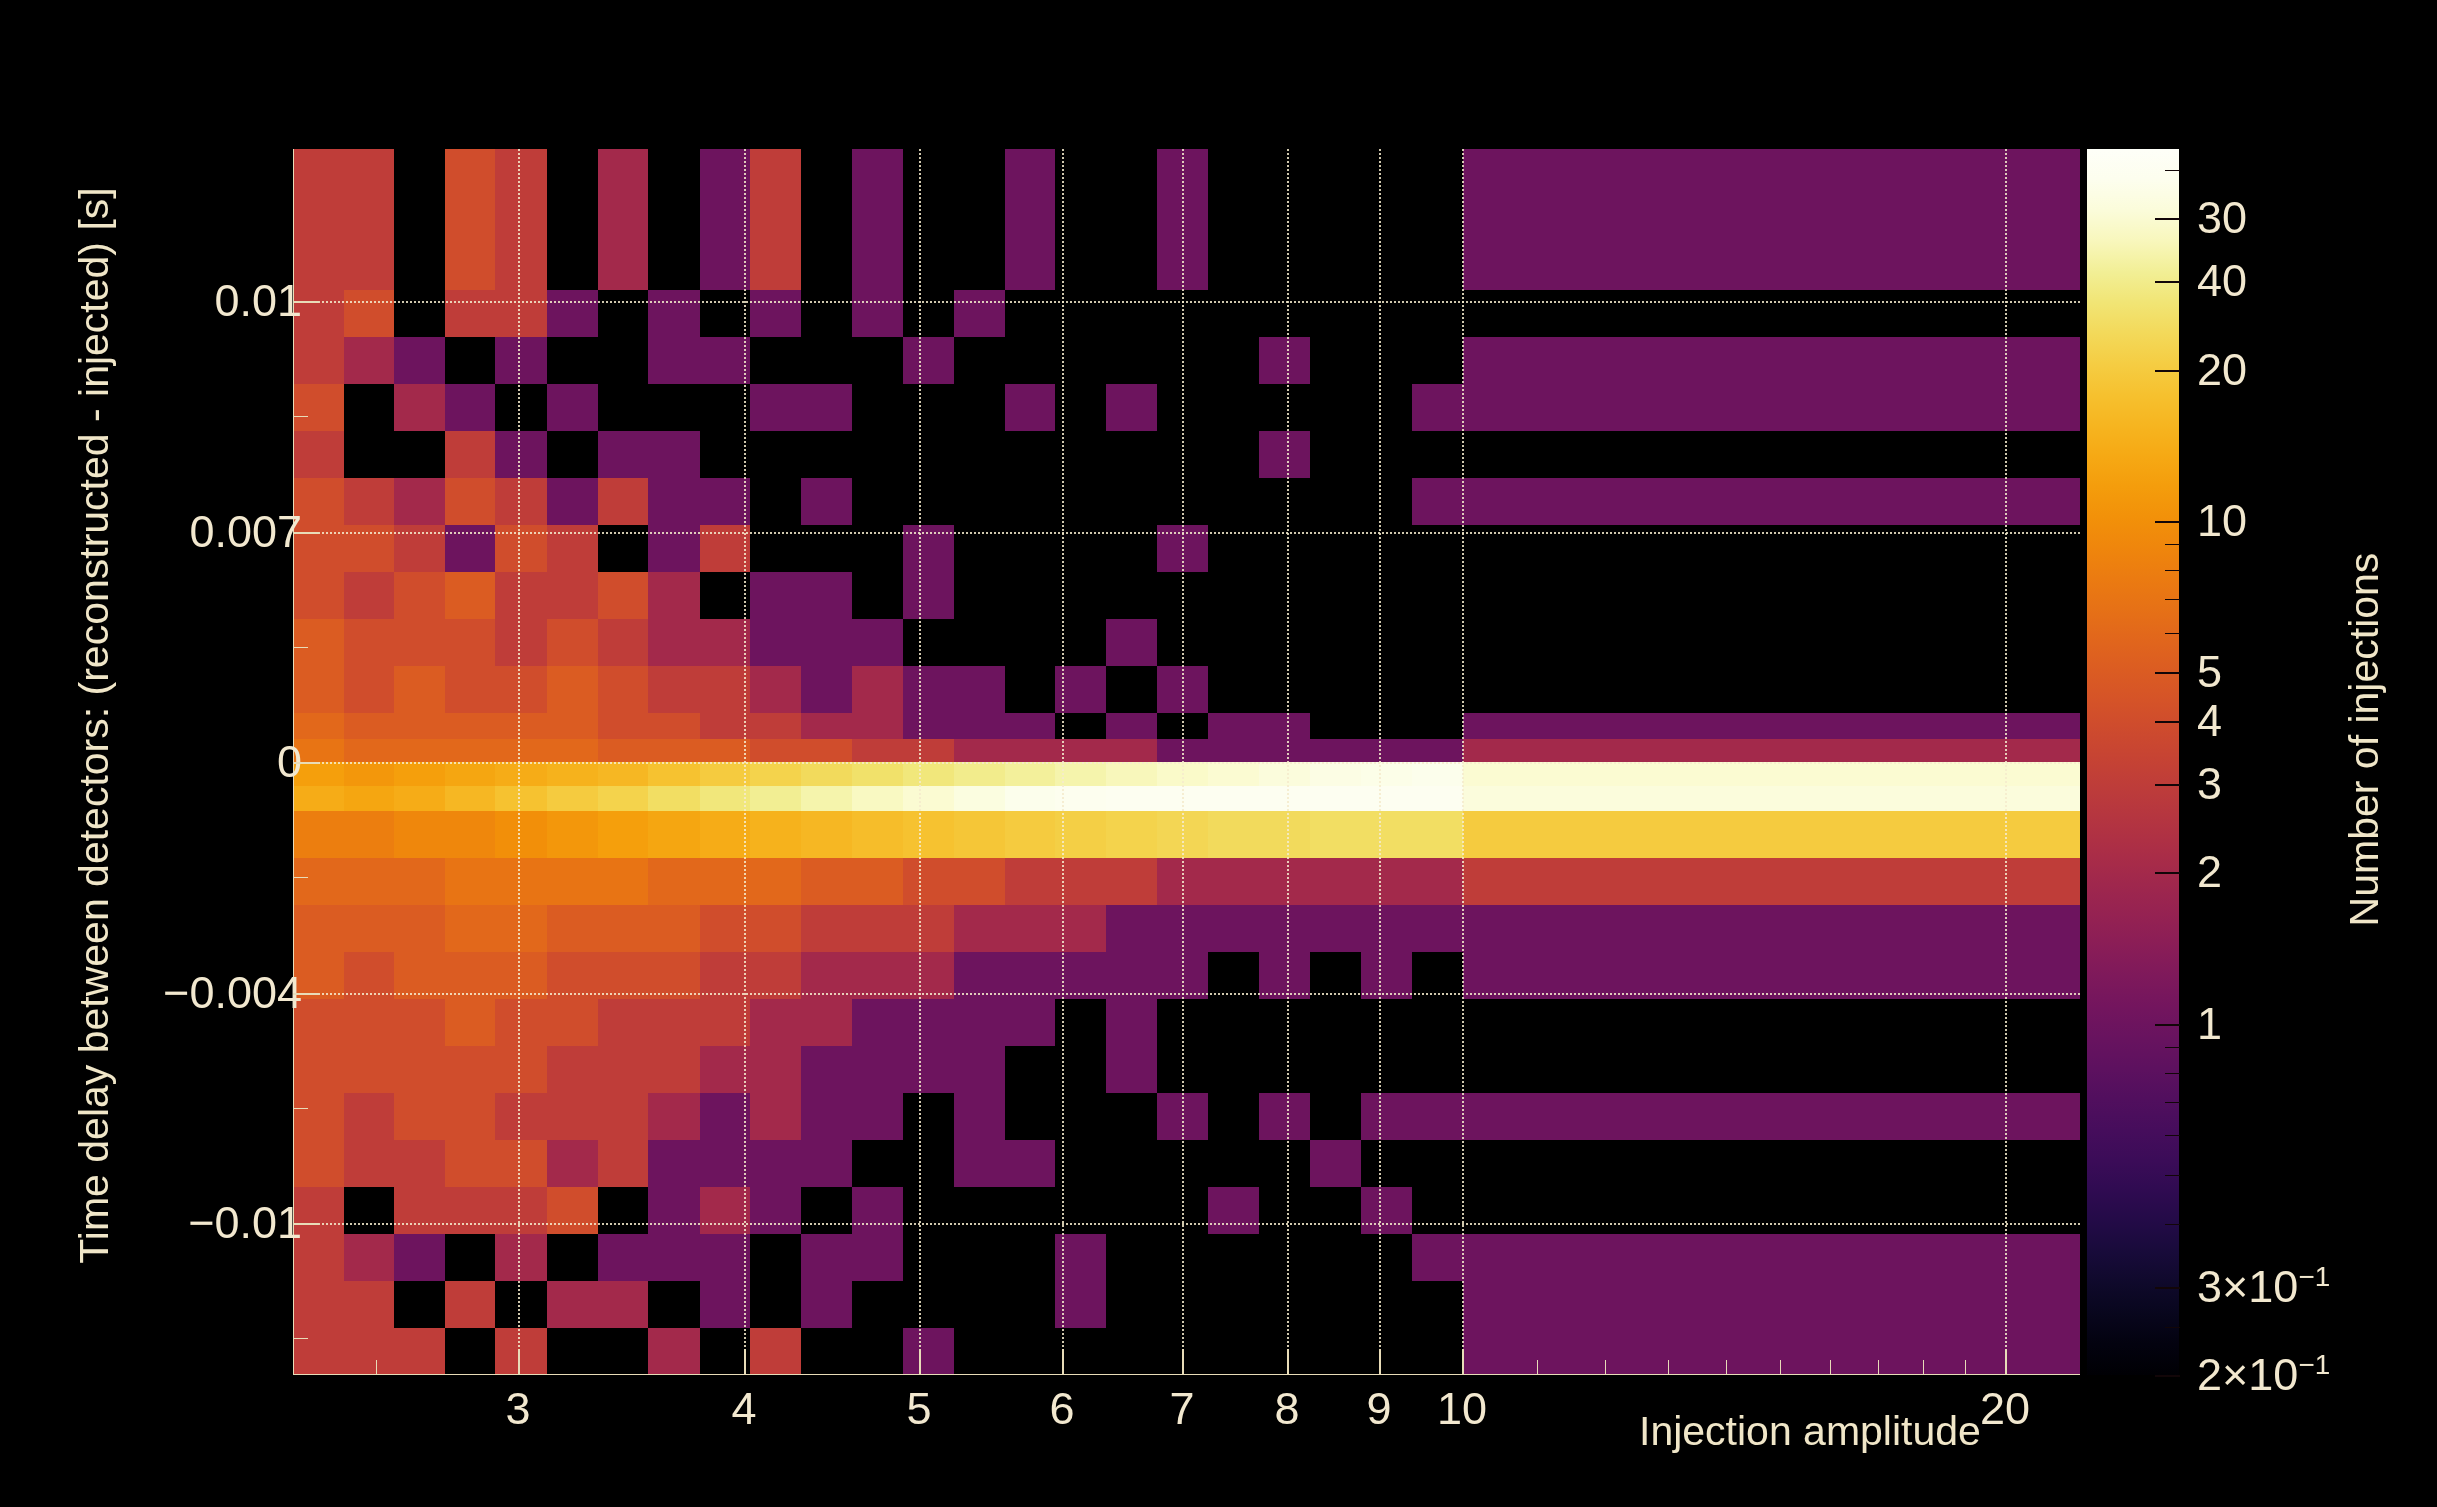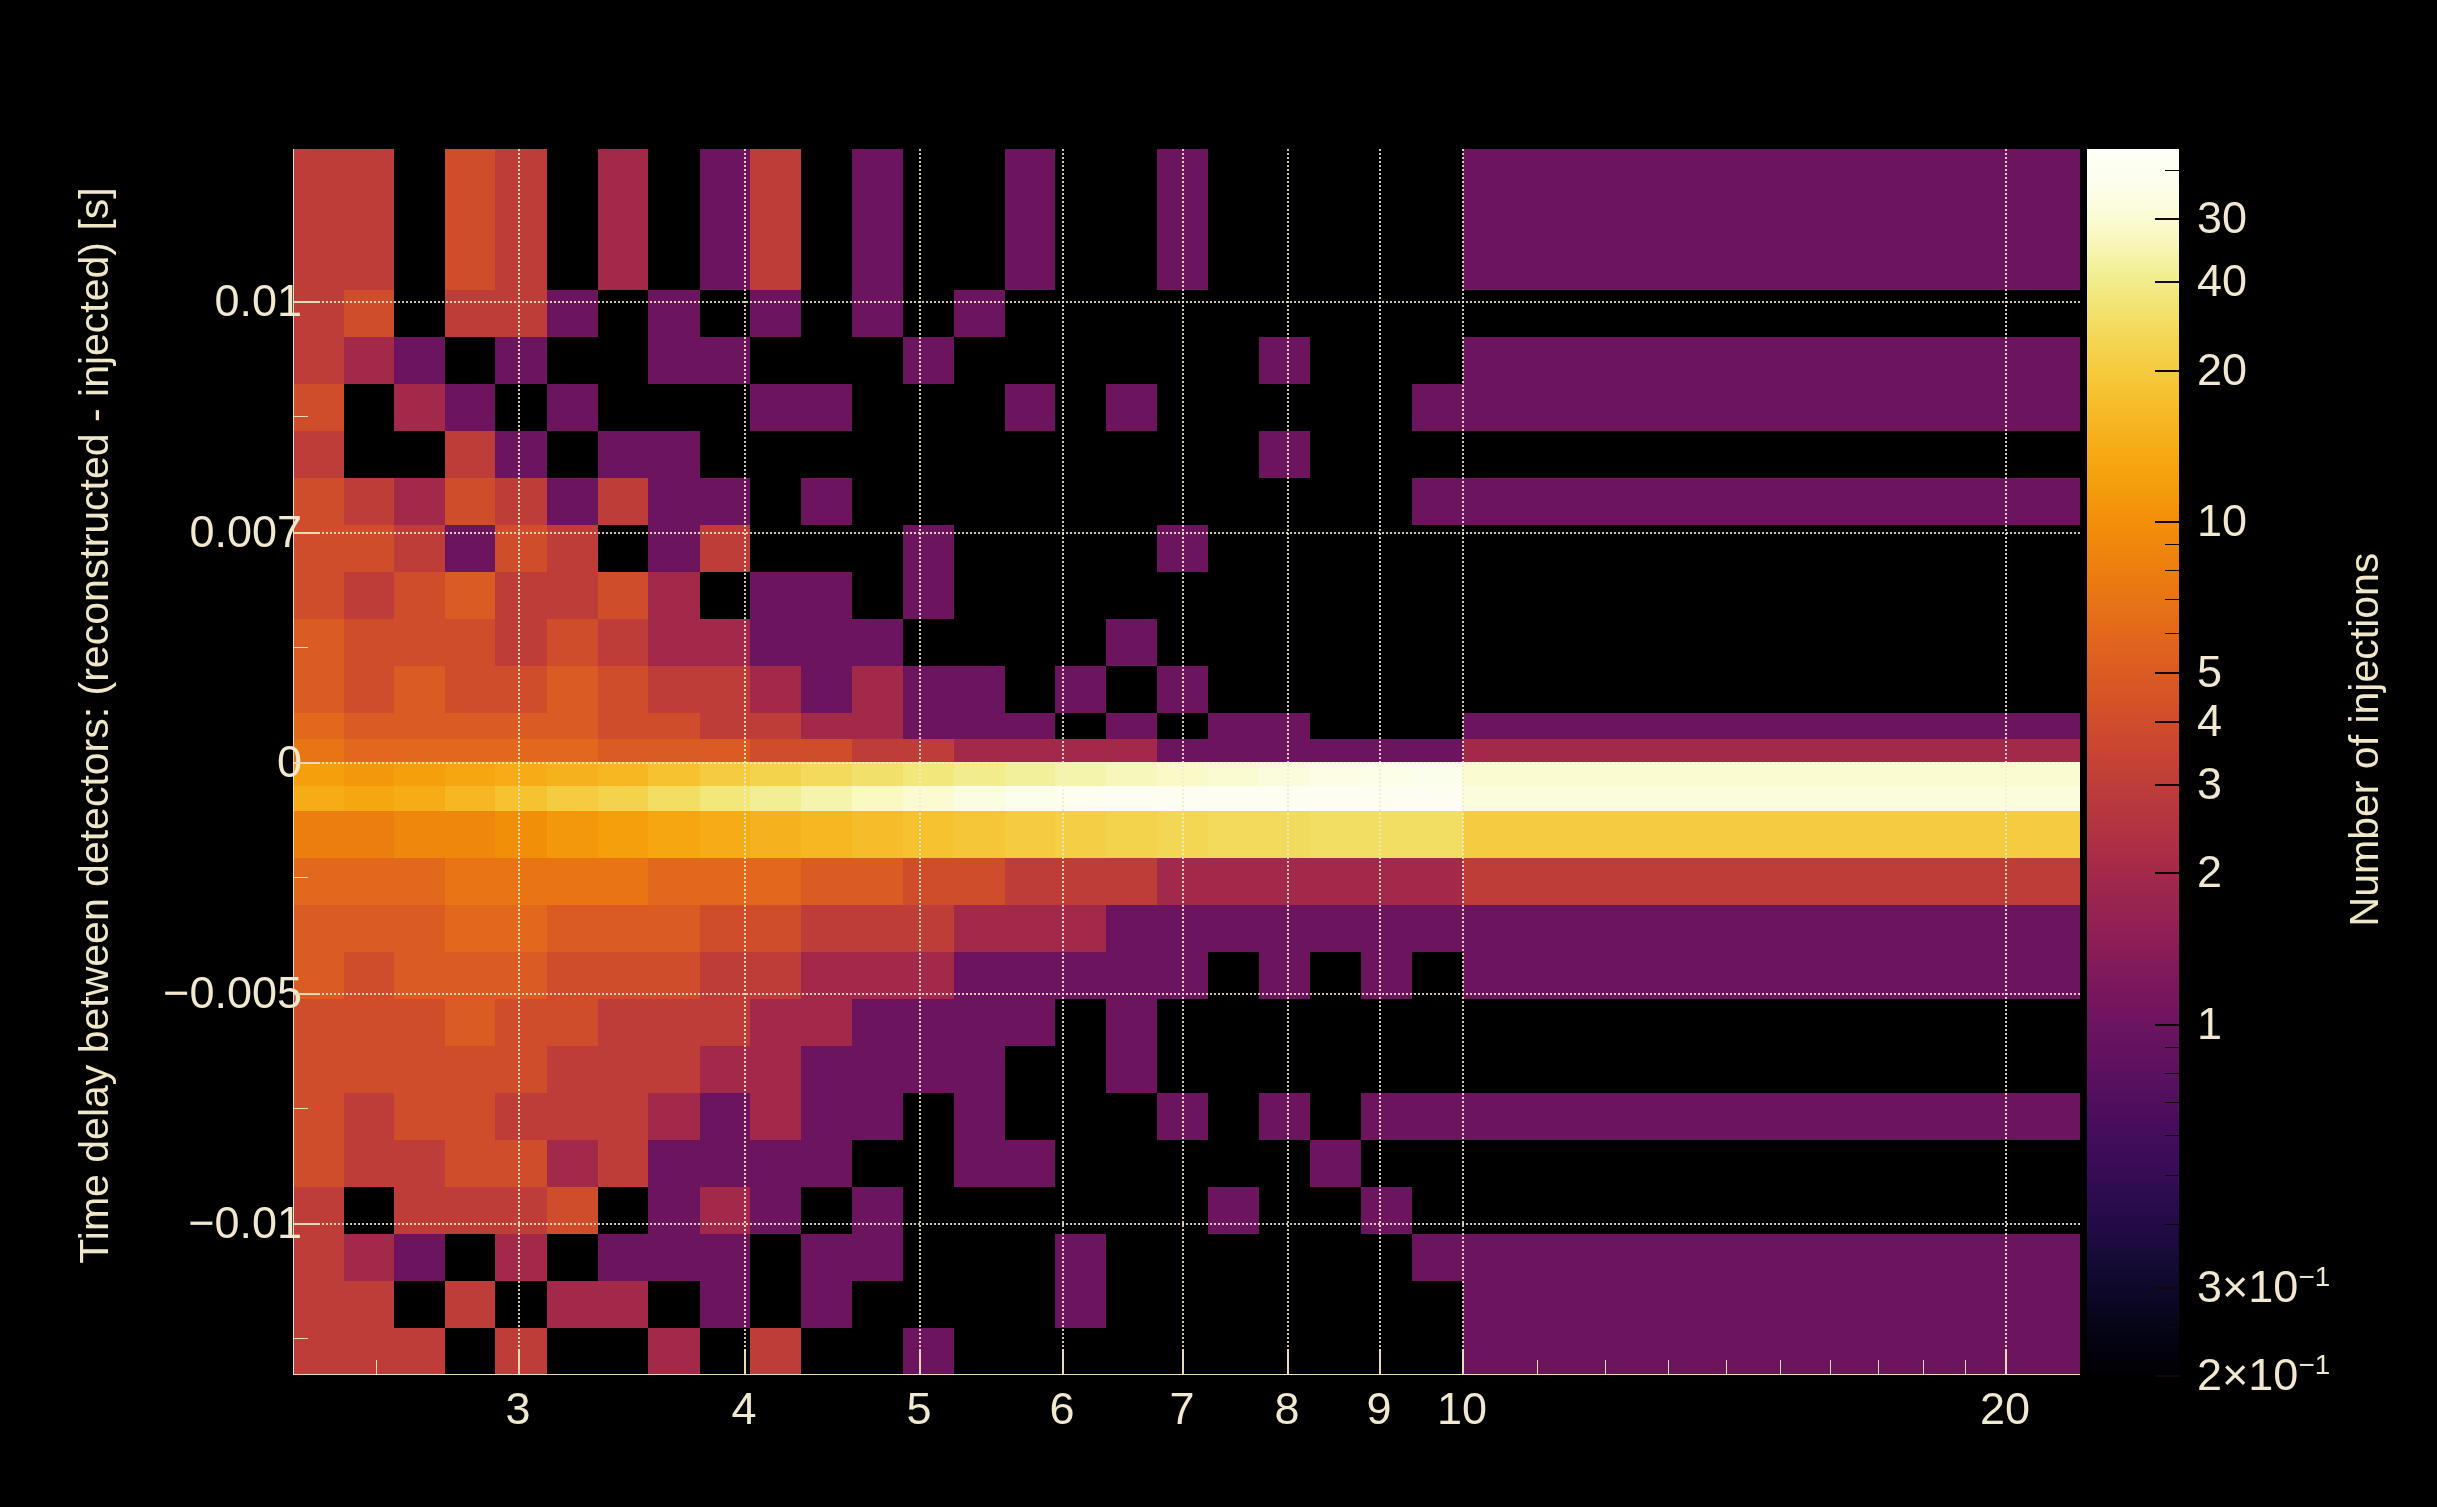--- a/index.html
+++ b/index.html
@@ -864,32 +864,33 @@
   <div id="plot-frame"></div>
 
   <div id="y-axis-title">Time delay between detectors: (reconstructed - injected) [s]</div>
   <div id="y-ticks">
       <div class="y-tick-label" style="top: 301px;">0.01</div>
       <div class="y-tick-mark" style="top: 301px;"></div>
       <div class="y-tick-label" style="top: 532px;">0.007</div>
       <div class="y-tick-mark" style="top: 532px;"></div>
       <div class="y-tick-label" style="top: 762px;">0</div>
       <div class="y-tick-mark" style="top: 762px;"></div>
-      <div class="y-tick-label" style="top: 993px;">−0.005</div>
+      <div class="y-tick-label" style="top: 993px;">−0.004</div>
       <div class="y-tick-mark" style="top: 993px;"></div>
       <div class="y-tick-label" style="top: 1223px;">−0.01</div>
       <div class="y-tick-mark" style="top: 1223px;"></div>
       <div class="y-tick-minor" style="top: 1338px;"></div>
       <div class="y-tick-minor" style="top: 1108px;"></div>
       <div class="y-tick-minor" style="top: 993px;"></div>
       <div class="y-tick-minor" style="top: 877px;"></div>
       <div class="y-tick-minor" style="top: 647px;"></div>
       <div class="y-tick-minor" style="top: 416px;"></div>
     </div>
 
+  <div id="x-axis-title">Injection amplitude</div>
   <div id="x-ticks">
       <div class="x-tick-label" style="left: 518px;">3</div>
       <div class="x-tick-mark" style="left: 518px;"></div>
       <div class="x-tick-label" style="left: 744px;">4</div>
       <div class="x-tick-mark" style="left: 744px;"></div>
       <div class="x-tick-label" style="left: 919px;">5</div>
       <div class="x-tick-mark" style="left: 919px;"></div>
       <div class="x-tick-label" style="left: 1062px;">6</div>
       <div class="x-tick-mark" style="left: 1062px;"></div>
       <div class="x-tick-label" style="left: 1182px;">7</div>

